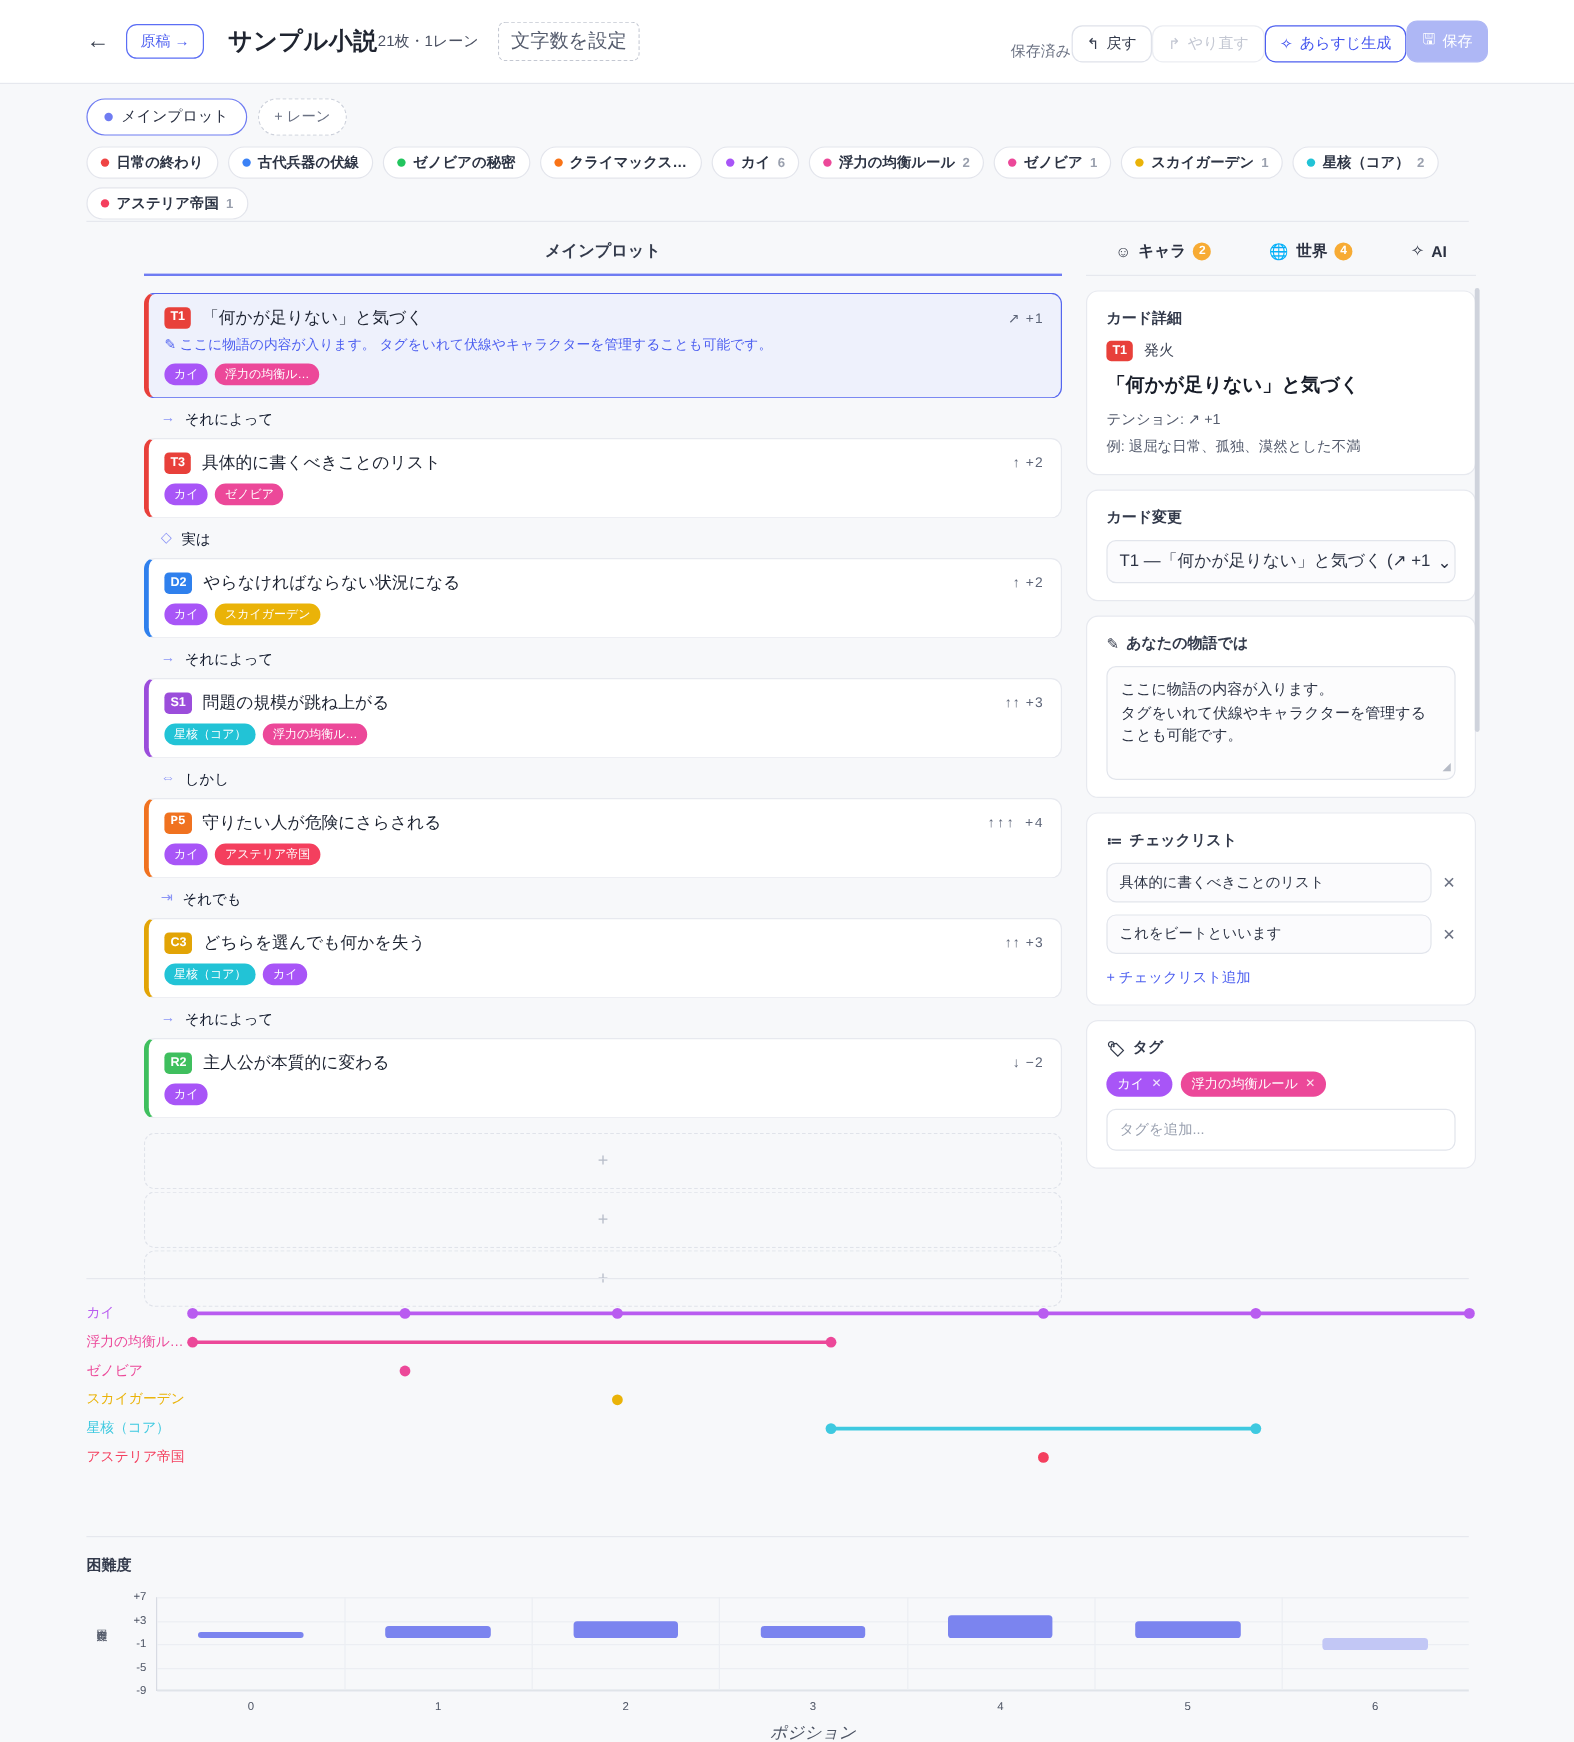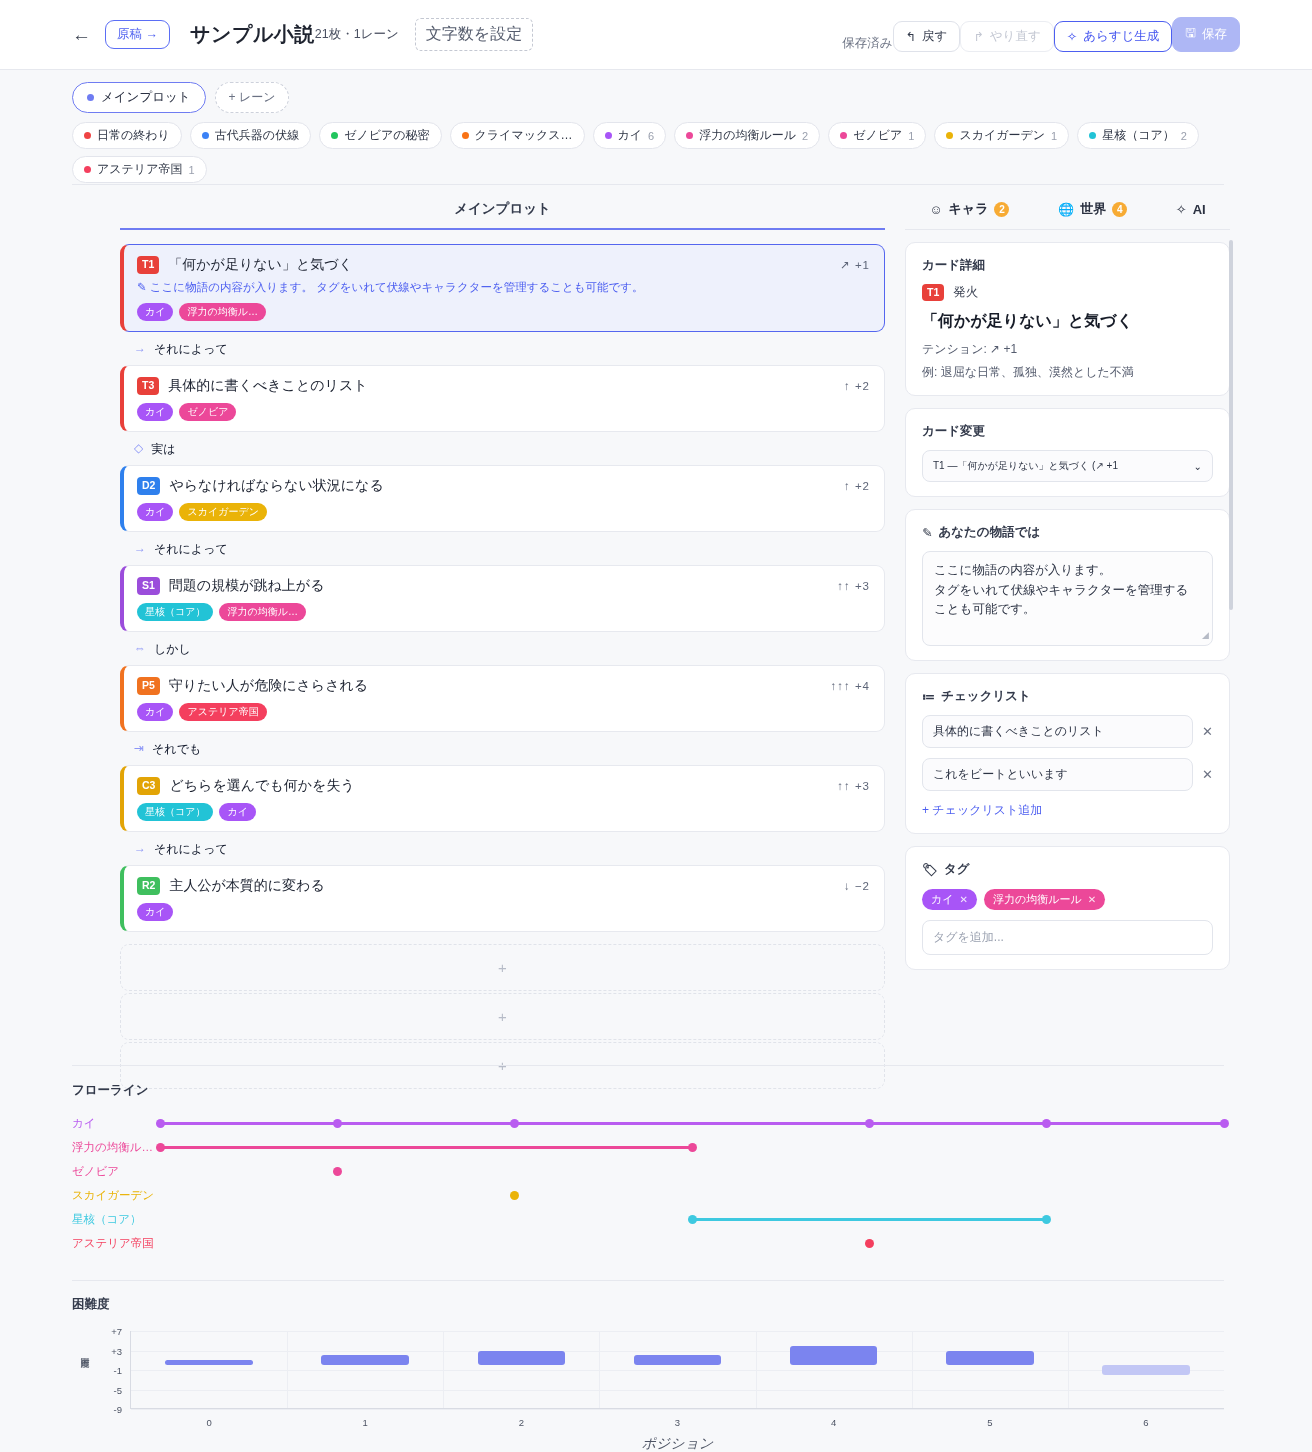--- a/index.html
+++ b/index.html
@@ -53,21 +53,21 @@
   }
   .lane-add {
     border: 1px dashed #cdd1db; border-radius: 999px; background: #fff;
     font-size: 12px; padding: 6px 13px; color: #6a7183;
   }
   .dot { width: 7px; height: 7px; border-radius: 50%; display: inline-block; flex: none; }
 
   
   .tagfilter {
     position: absolute; left: 72px; top: 122px; width: 1180px;
-    display: flex; flex-wrap: wrap; gap: 7px 8px;
+    display: flex; flex-wrap: wrap; gap: 7px 8px; font-weight: bold;
   }
   .tag-chip {
     display: inline-flex; align-items: center; gap: 6px;
     border: 1px solid #e3e5ec; border-radius: 999px; background: #fff;
     font-size: 12px; padding: 4px 11px; color: #2d3444; white-space: nowrap;
   }
   .tag-chip .cnt { color: #9aa0ae; font-size: 11px; }
   .divider-top {
     position: absolute; left: 72px; top: 184px; width: 1152px; height: 1px; background: #e6e8ee;
   }
@@ -121,21 +121,21 @@
     padding: 14px 16px; margin-top: 12px;
   }
   .panel-h { font-size: 12.5px; font-weight: bold; color: #333a4b; display: flex; align-items: center; gap: 6px; }
   .detail-beat { display: flex; align-items: center; gap: 9px; margin-top: 10px; }
   .detail-beat .lbl { font-size: 12.5px; color: #3a4152; }
   .detail-title { font-size: 16px; font-weight: bold; margin-top: 10px; color: #171c28; }
   .detail-sub { font-size: 12px; color: #555c6e; margin-top: 9px; }
   .detail-sub2 { font-size: 12px; color: #555c6e; margin-top: 6px; }
   .select-box {
     margin-top: 10px; border: 1px solid #e2e5ec; border-radius: 8px; background: #fbfbfd;
-    font-size: 10px; color: #2c3344; padding: 8px 10px; display: flex; align-items: center;
+    font-size: 14px; color: #2c3344; padding: 8px 10px; display: flex; align-items: center;
     justify-content: space-between; gap: 6px; overflow: hidden; white-space: nowrap;
   }
   .textarea-box {
     margin-top: 10px; border: 1px solid #e2e5ec; border-radius: 8px; background: #fcfcfd;
     font-size: 12.5px; color: #2c3344; padding: 9px 11px; height: 95px; line-height: 1.55;
     position: relative;
   }
   .resize-grip { position: absolute; right: 3px; bottom: 2px; color: #b6bbc6; font-size: 9px; }
   .chk-row { display: flex; align-items: center; gap: 9px; margin-top: 10px; }
   .chk-input {
@@ -342,21 +342,21 @@
           </div>
           <div class="card-tags">
             <span class="mini-tag" style="background: rgb(34, 195, 214);">星核（コア）</span>
             <span class="mini-tag" style="background: rgb(236, 72, 153);">浮力の均衡ル…</span>
           </div>
         </div>
         <div class="connector">
           <span class="glyph">⇔</span>
           <span class="txt">しかし</span>
         </div>
-        <div class="card" style="border-left-color: rgb(240, 114, 32);">
+        <div class="card" style="border-left-color: rgb(240, 114, 32); font-family: Liberation Mono, monospace;">
           <div class="card-row1">
             <span class="beat-badge" style="background:#f07220">P5</span>
             <span class="card-title">守りたい人が危険にさらされる</span>
             <span class="tension">↑↑↑ +4</span>
           </div>
           <div class="card-tags">
             <span class="mini-tag" style="background: rgb(168, 85, 247);">カイ</span>
             <span class="mini-tag" style="background: rgb(244, 63, 94);">アステリア帝国</span>
           </div>
         </div>
@@ -478,21 +478,20 @@
             <span>浮力の均衡ルール</span>
             <span class="x">✕</span>
           </span>
         </div>
       <div class="tag-input">タグを追加...</div>
     </div>
   </div>
 
   <div class="divider-mid"></div>
   <div class="flow">
-    <div class="flow-h">フローライン</div>
     <div id="flow-rows">
         <div class="flow-row">
           <div class="flow-label" style="color: rgb(185, 92, 240);">カイ</div>
           <div class="flow-track">
             <div class="flow-seg" style="background: rgb(185, 92, 240); left: 0%; width: 100%;"></div>
             <div class="flow-dot" style="background: rgb(185, 92, 240); left: 0%;"></div>
             <div class="flow-dot" style="background: rgb(185, 92, 240); left: 16.6667%;"></div>
             <div class="flow-dot" style="background: rgb(185, 92, 240); left: 33.3333%;"></div>
             <div class="flow-dot" style="background: rgb(185, 92, 240); left: 66.6667%;"></div>
             <div class="flow-dot" style="background: rgb(185, 92, 240); left: 83.3333%;"></div>

